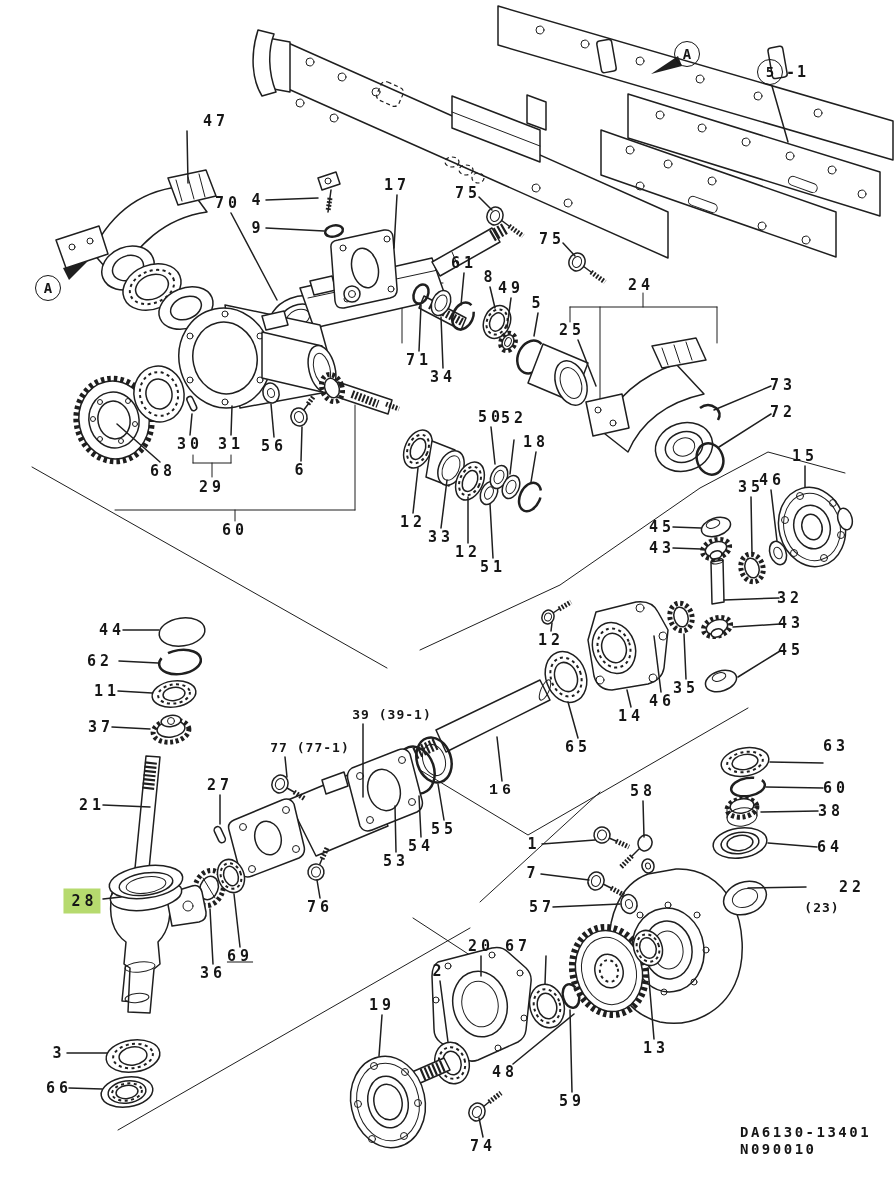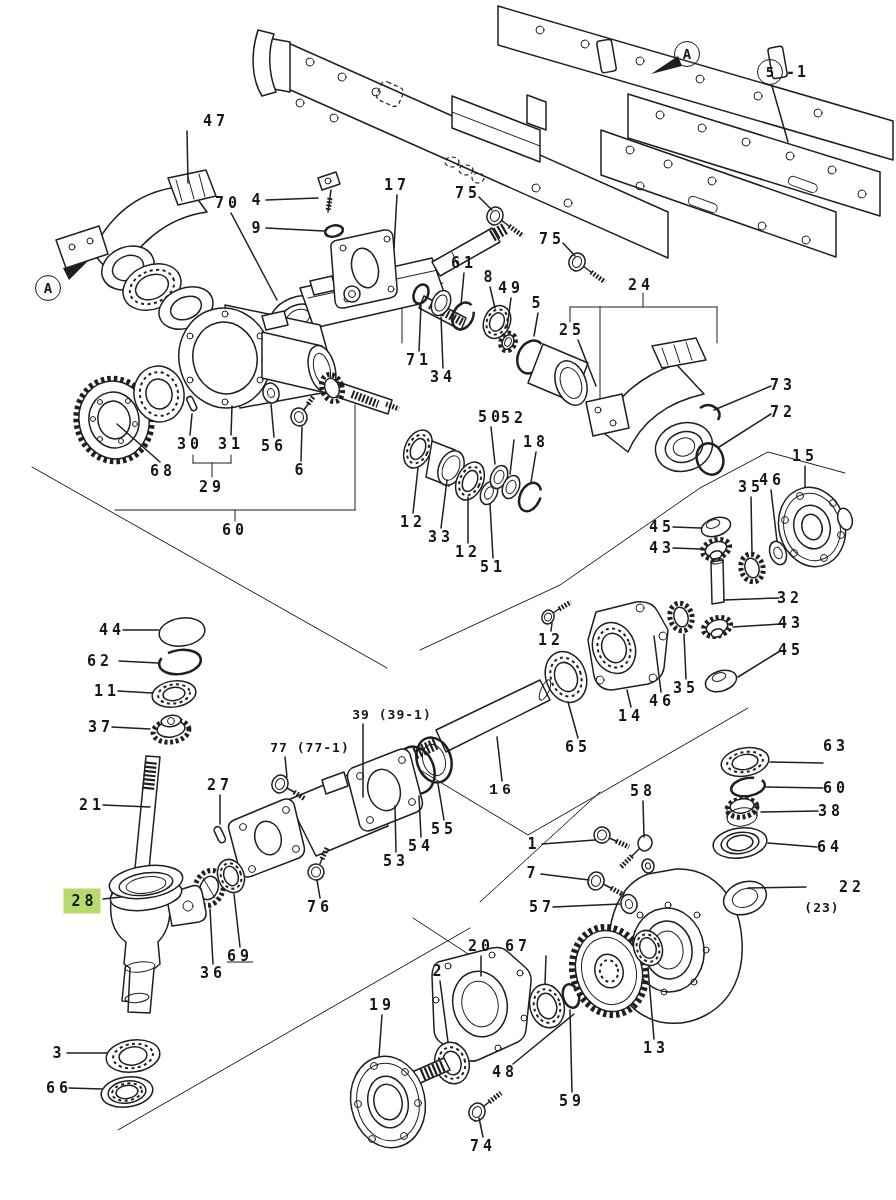--- a/index.html
+++ b/index.html
@@ -768,14 +768,18 @@
       <div class="callout" style="left: 92px; top: 805px;">21</div>
       <div class="callout hl" style="left: 82px; top: 901px;">28</div>
       <div class="callout" style="left: 59px; top: 1053px;">3</div>
       <div class="callout" style="left: 59px; top: 1088px;">66</div>
       <div class="callout" style="left: 112px; top: 630px;">44</div>
       <div class="callout" style="left: 92px; top: 661px; margin-left: 8px;">62</div>
       <div class="callout" style="left: 107px; top: 691px;">11</div>
       <div class="callout" style="left: 101px; top: 727px;">37</div>
     </div>
 
-
+<div id="codes">
+  <div>DA6130-13401</div>
+  <div>N090010</div>
 </div>
 
+</div>
+
 </body></html>

